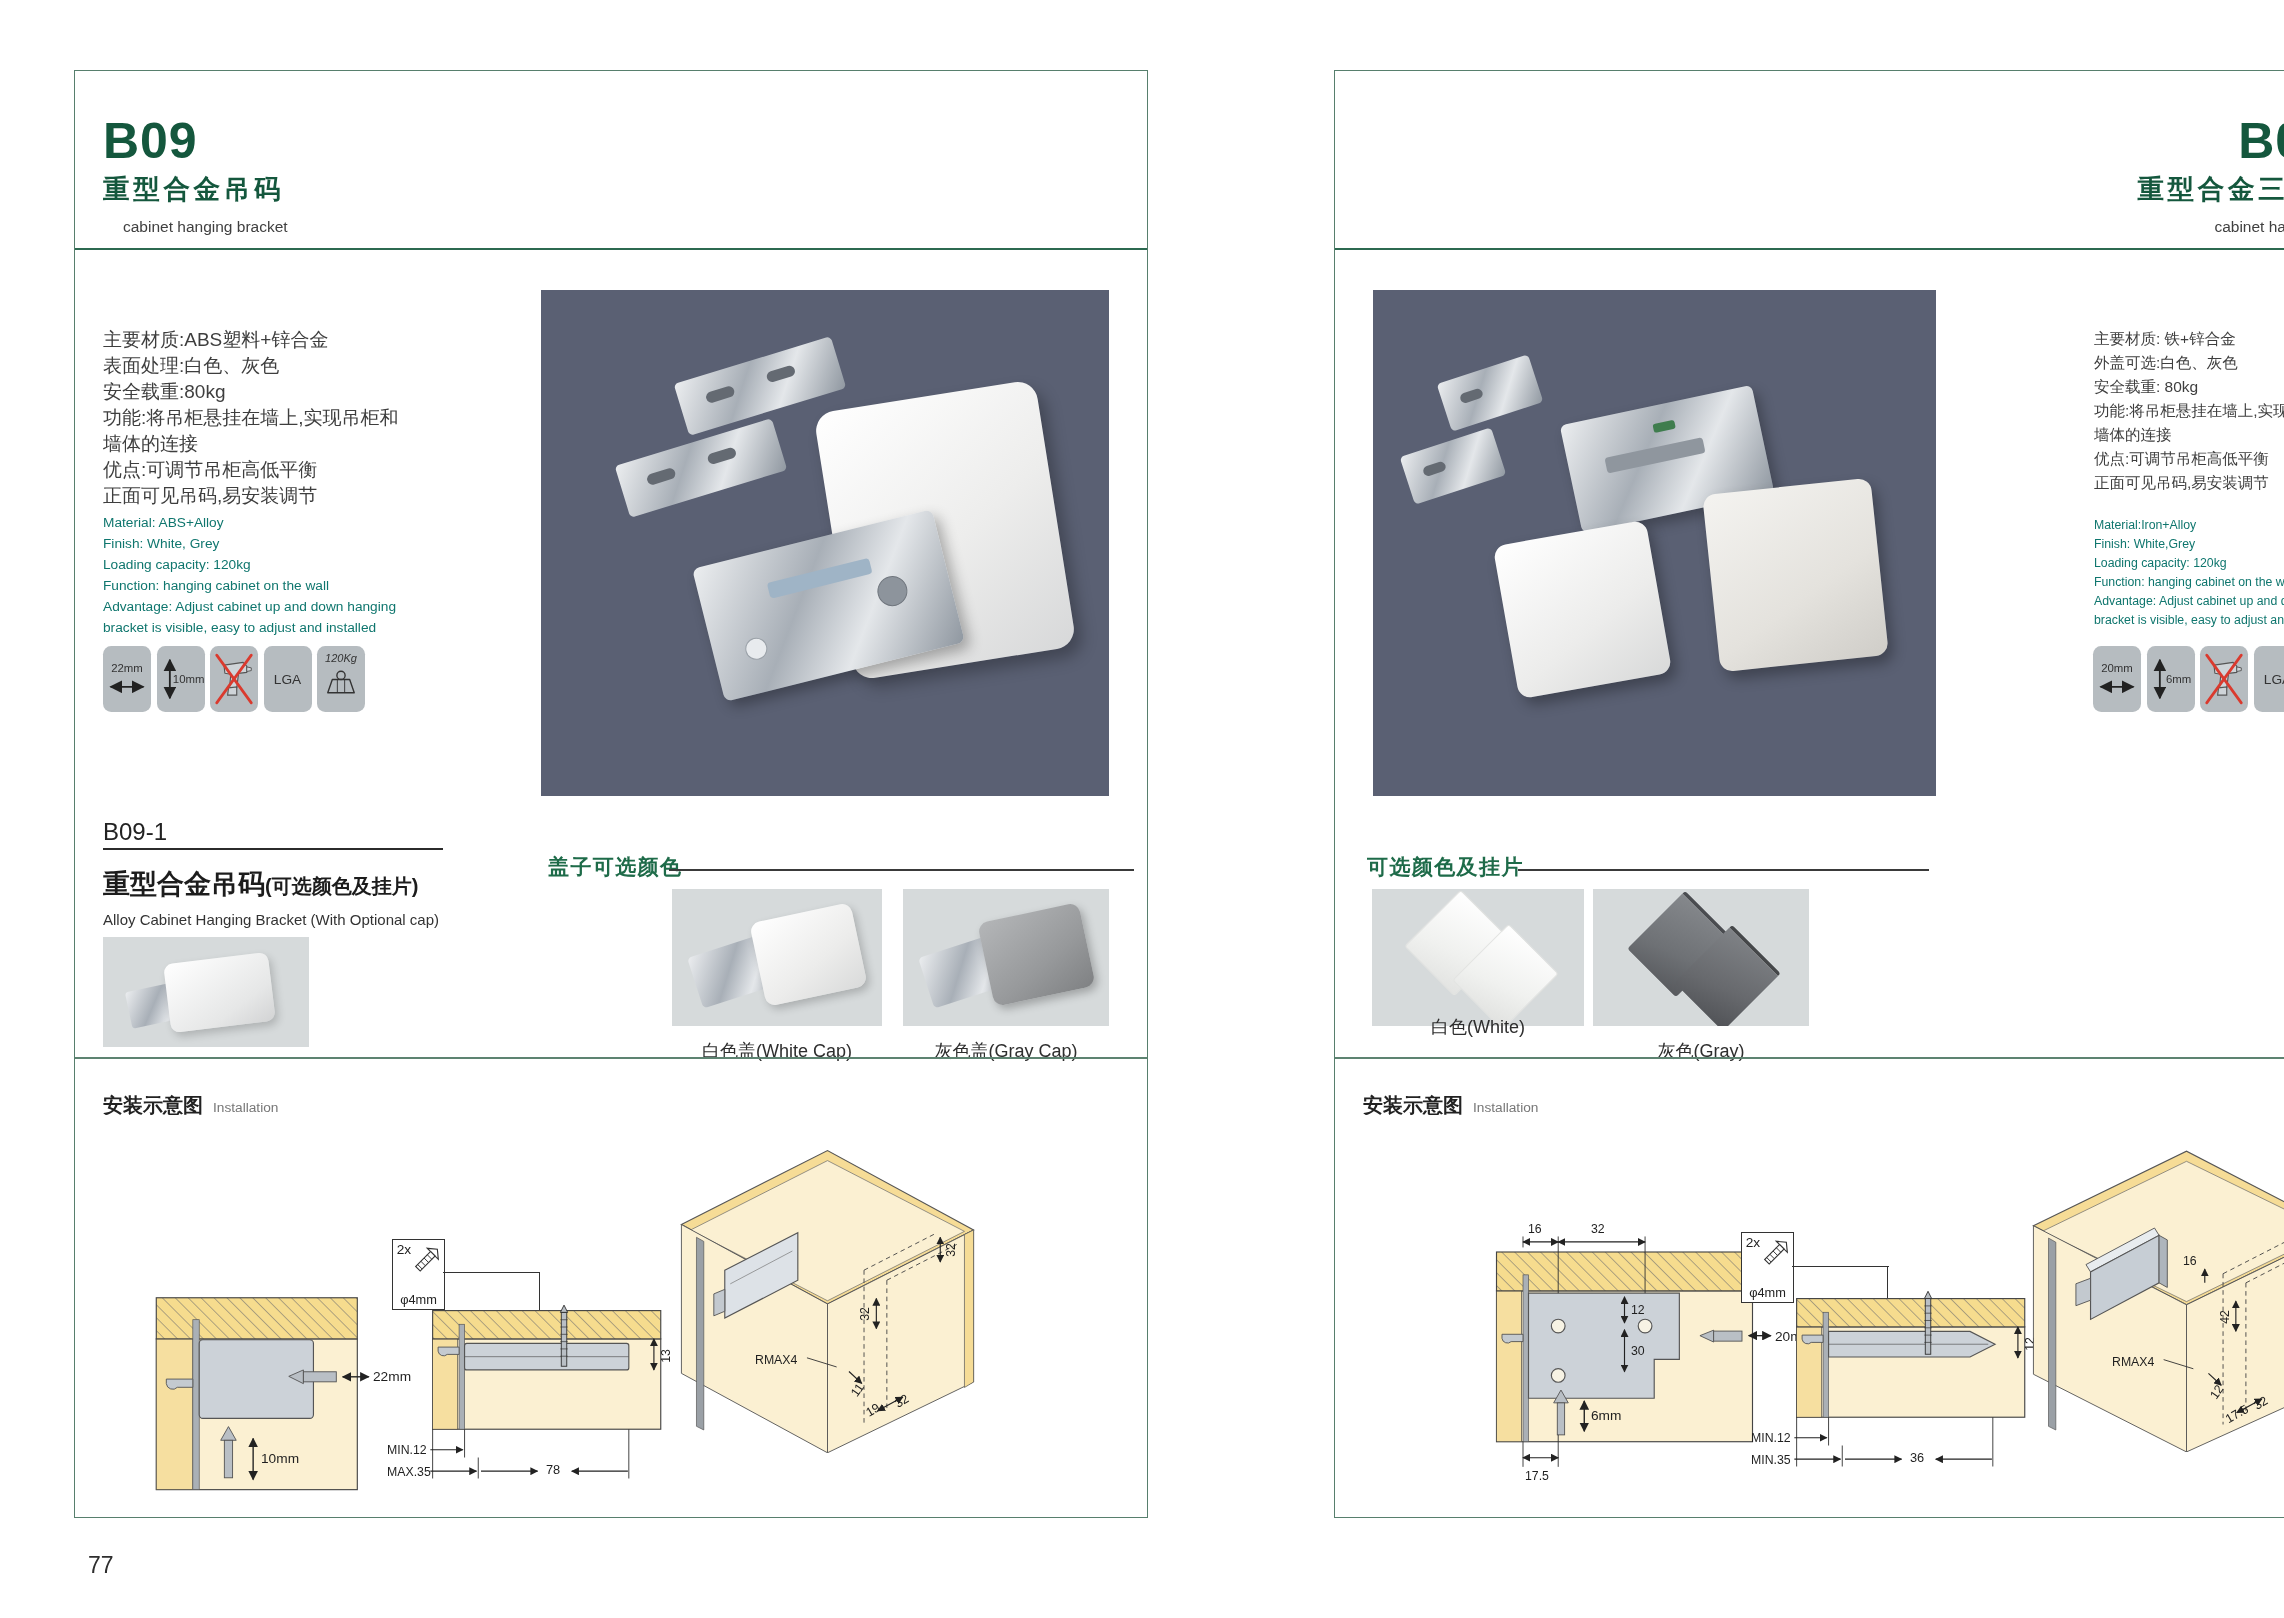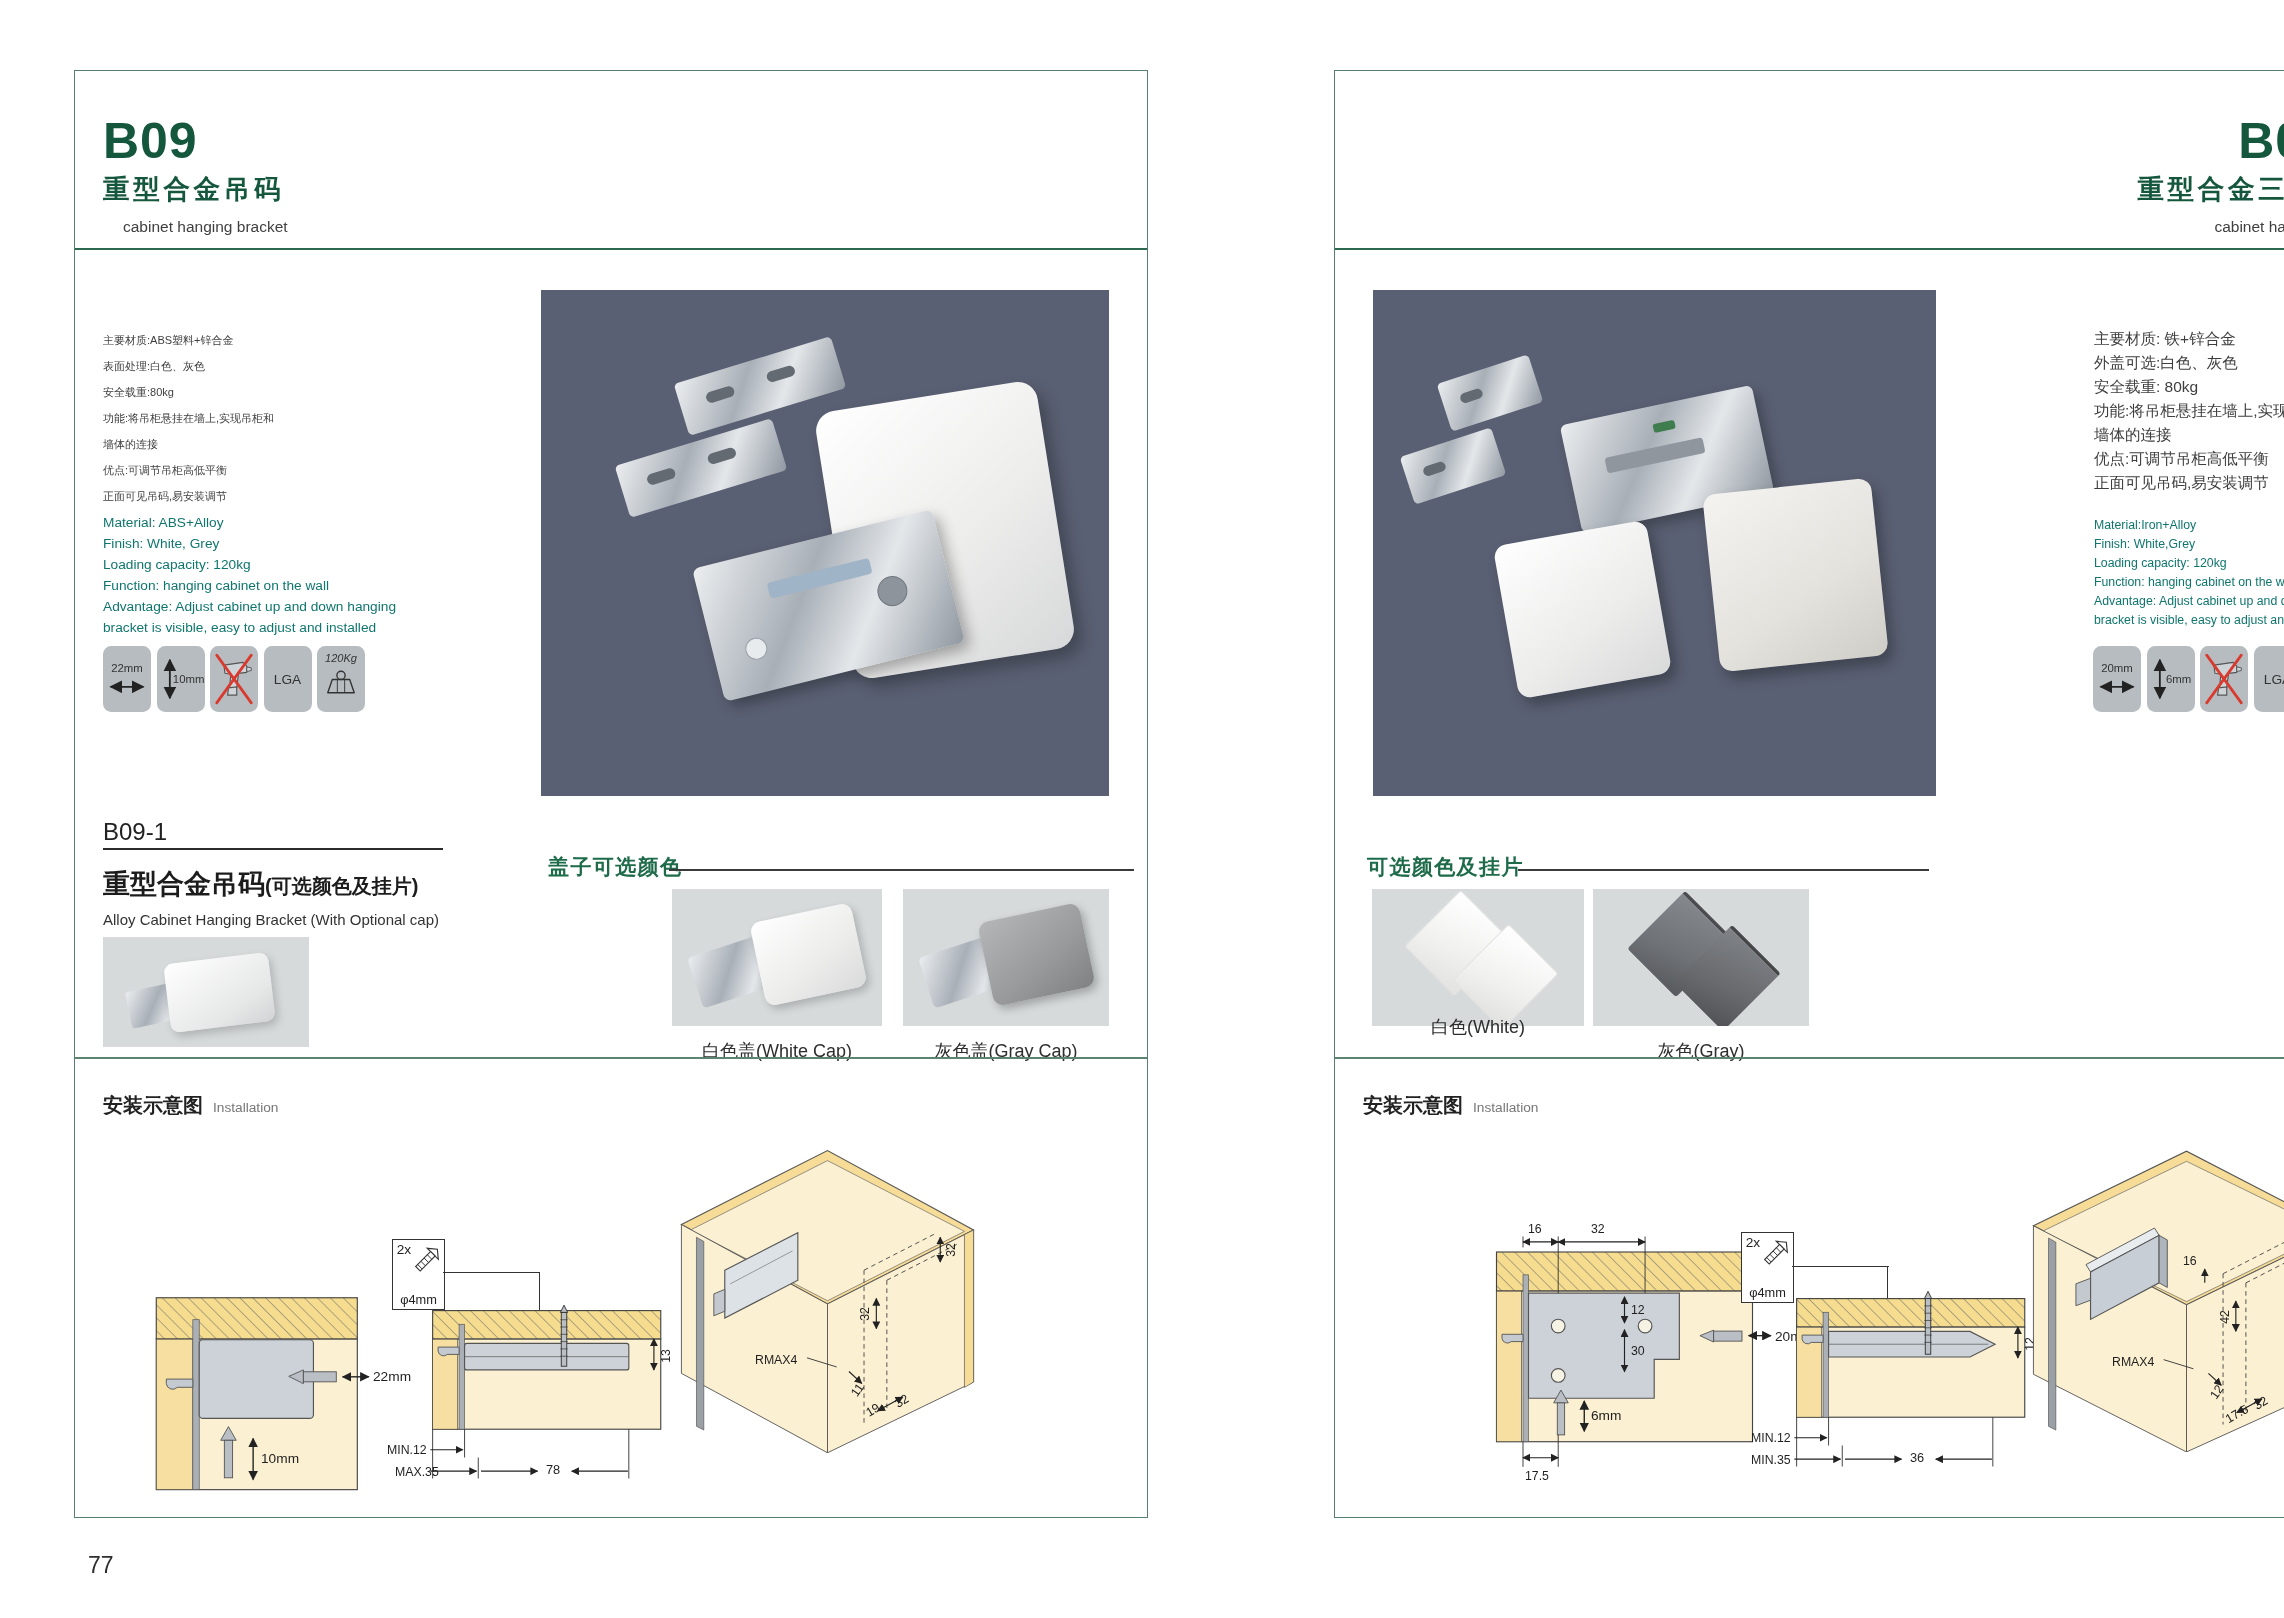--- a/index.html
+++ b/index.html
@@ -6,21 +6,21 @@
   .sheet{position:relative;width:2482px;height:1618px;background:#fff;overflow:hidden;
          font-family:"Liberation Sans","DejaVu Sans",sans-serif;color:#3c3c3c;}
   .page{position:absolute;top:70px;width:1072px;height:1446px;border:1.4px solid #577f6d;background:#fff;}
   #pageL{left:74px;} #pageR{left:1334px;}
   .sep{position:absolute;left:0;right:0;height:1.8px;}
   .sep1{top:177px;background:#2c6950;}
   .sep2{top:986px;background:#5d8371;}
   .code{position:absolute;font-size:50px;font-weight:bold;color:#14573d;letter-spacing:0.9px;}
   .tzh{position:absolute;font-size:26.5px;font-weight:bold;color:#14573d;letter-spacing:3.7px;}
   .ten{position:absolute;font-size:15.5px;color:#404040;}
-  .speczh{position:absolute;font-size:11px;line-height:26px;color:#3e3e3e;}
+  .speczh{position:absolute;font-size:19px;line-height:26px;color:#3e3e3e;}
   .specen{position:absolute;font-size:13.7px;line-height:21px;color:#0f766e;}
   #pageR .speczh{font-size:15.5px;line-height:24px;}
   #pageR .specen{font-size:12.3px;line-height:19px;}
   .icons{position:absolute;display:flex;gap:5.5px;}
   .tile{position:relative;width:48px;height:66px;background:#b6bcc0;border-radius:8.2px;color:#333;}
   .tile .tl{position:absolute;width:100%;text-align:center;font-size:11.4px;}
   .photo{position:absolute;overflow:hidden;}
   .photoMain{background:#5a6073;}
   .photoLight{background:#d6dadb;}
   .subcode{position:absolute;font-size:24px;color:#222;}
@@ -225,21 +225,21 @@
       <line x1="170" y1="300" x2="170" y2="362" stroke="#333" stroke-width="2"></line>
       <line x1="200" y1="362" x2="200" y2="408" stroke="#333" stroke-width="2"></line>
       <line x1="530" y1="300" x2="530" y2="408" stroke="#333" stroke-width="2"></line>
       <line x1="95" y1="345" x2="166" y2="345" stroke="#222" stroke-width="2.5" marker-end="url(#ah)"></line>
       <line x1="95" y1="392" x2="196" y2="392" stroke="#222" stroke-width="2.5" marker-end="url(#ah)"></line>
       <line x1="206" y1="392" x2="330" y2="392" stroke="#222" stroke-width="2.5" marker-end="url(#ah)"></line>
       <line x1="528" y1="392" x2="405" y2="392" stroke="#222" stroke-width="2.5" marker-end="url(#ah)"></line>
     </svg>
     <div class="dim rot90" style="left:272px;top:57px;">13</div>
     <div class="dim" style="left:0px;top:151px;">MIN.12</div>
-    <div class="dim" style="left:8px;top:173px;">MAX.35</div>
+    <div class="dim" style="left:0px;top:173px;">MAX.35</div>
     <div class="dim" style="left:159px;top:170px;font-size:12.8px;">78</div>
   </div>
 
   <div class="diag" style="left:595px;top:1062px;width:315px;height:320px;">
     <svg width="315" height="320" viewBox="0 0 690 700">
       <polygon points="25,200 345,38 665,212 345,374" fill="#f6dc96" stroke="#555" stroke-width="2.5"></polygon>
       <polygon points="45,212 345,60 645,215 345,367" fill="#fbf0d2" stroke="#666" stroke-width="1.5"></polygon>
       <polygon points="25,200 345,374 345,700 25,526" fill="#fbf0d2" stroke="#555" stroke-width="2"></polygon>
       <polygon points="345,374 665,212 665,545 345,700" fill="#fbf0d2" stroke="#555" stroke-width="2"></polygon>
       <polygon points="645,222 665,212 665,545 645,557" fill="#f6dc96" stroke="#555" stroke-width="1.5"></polygon>

